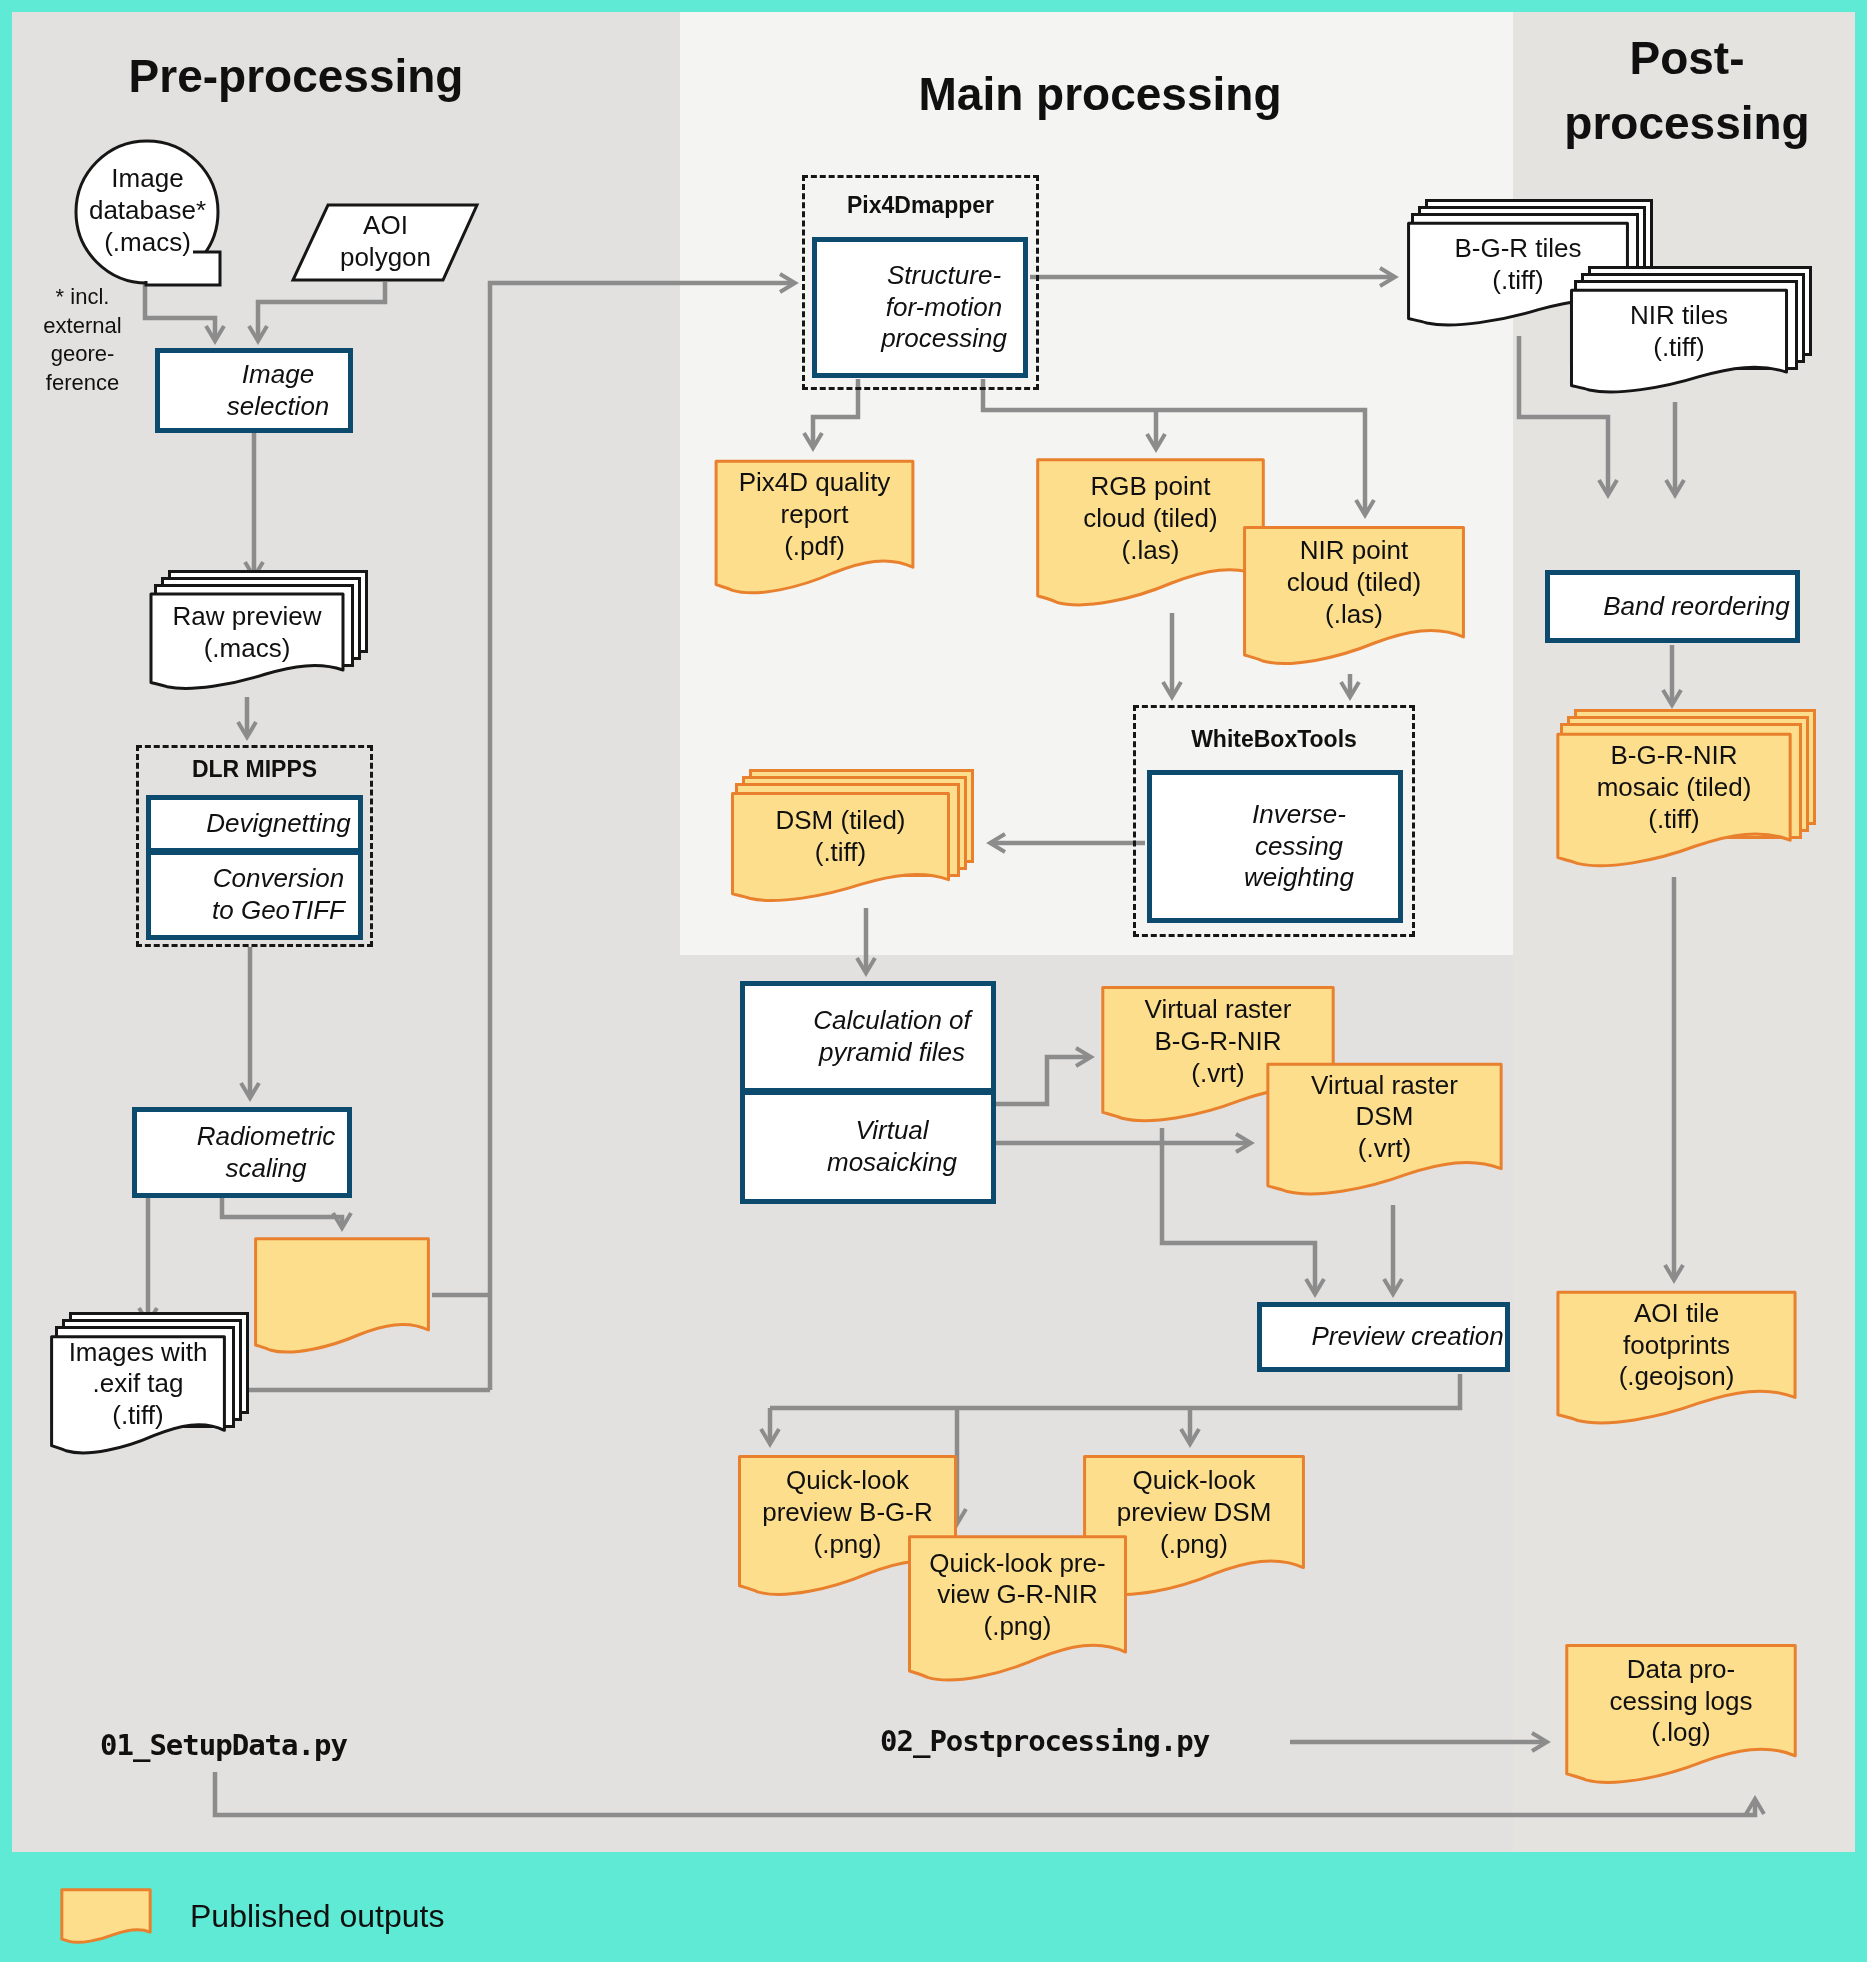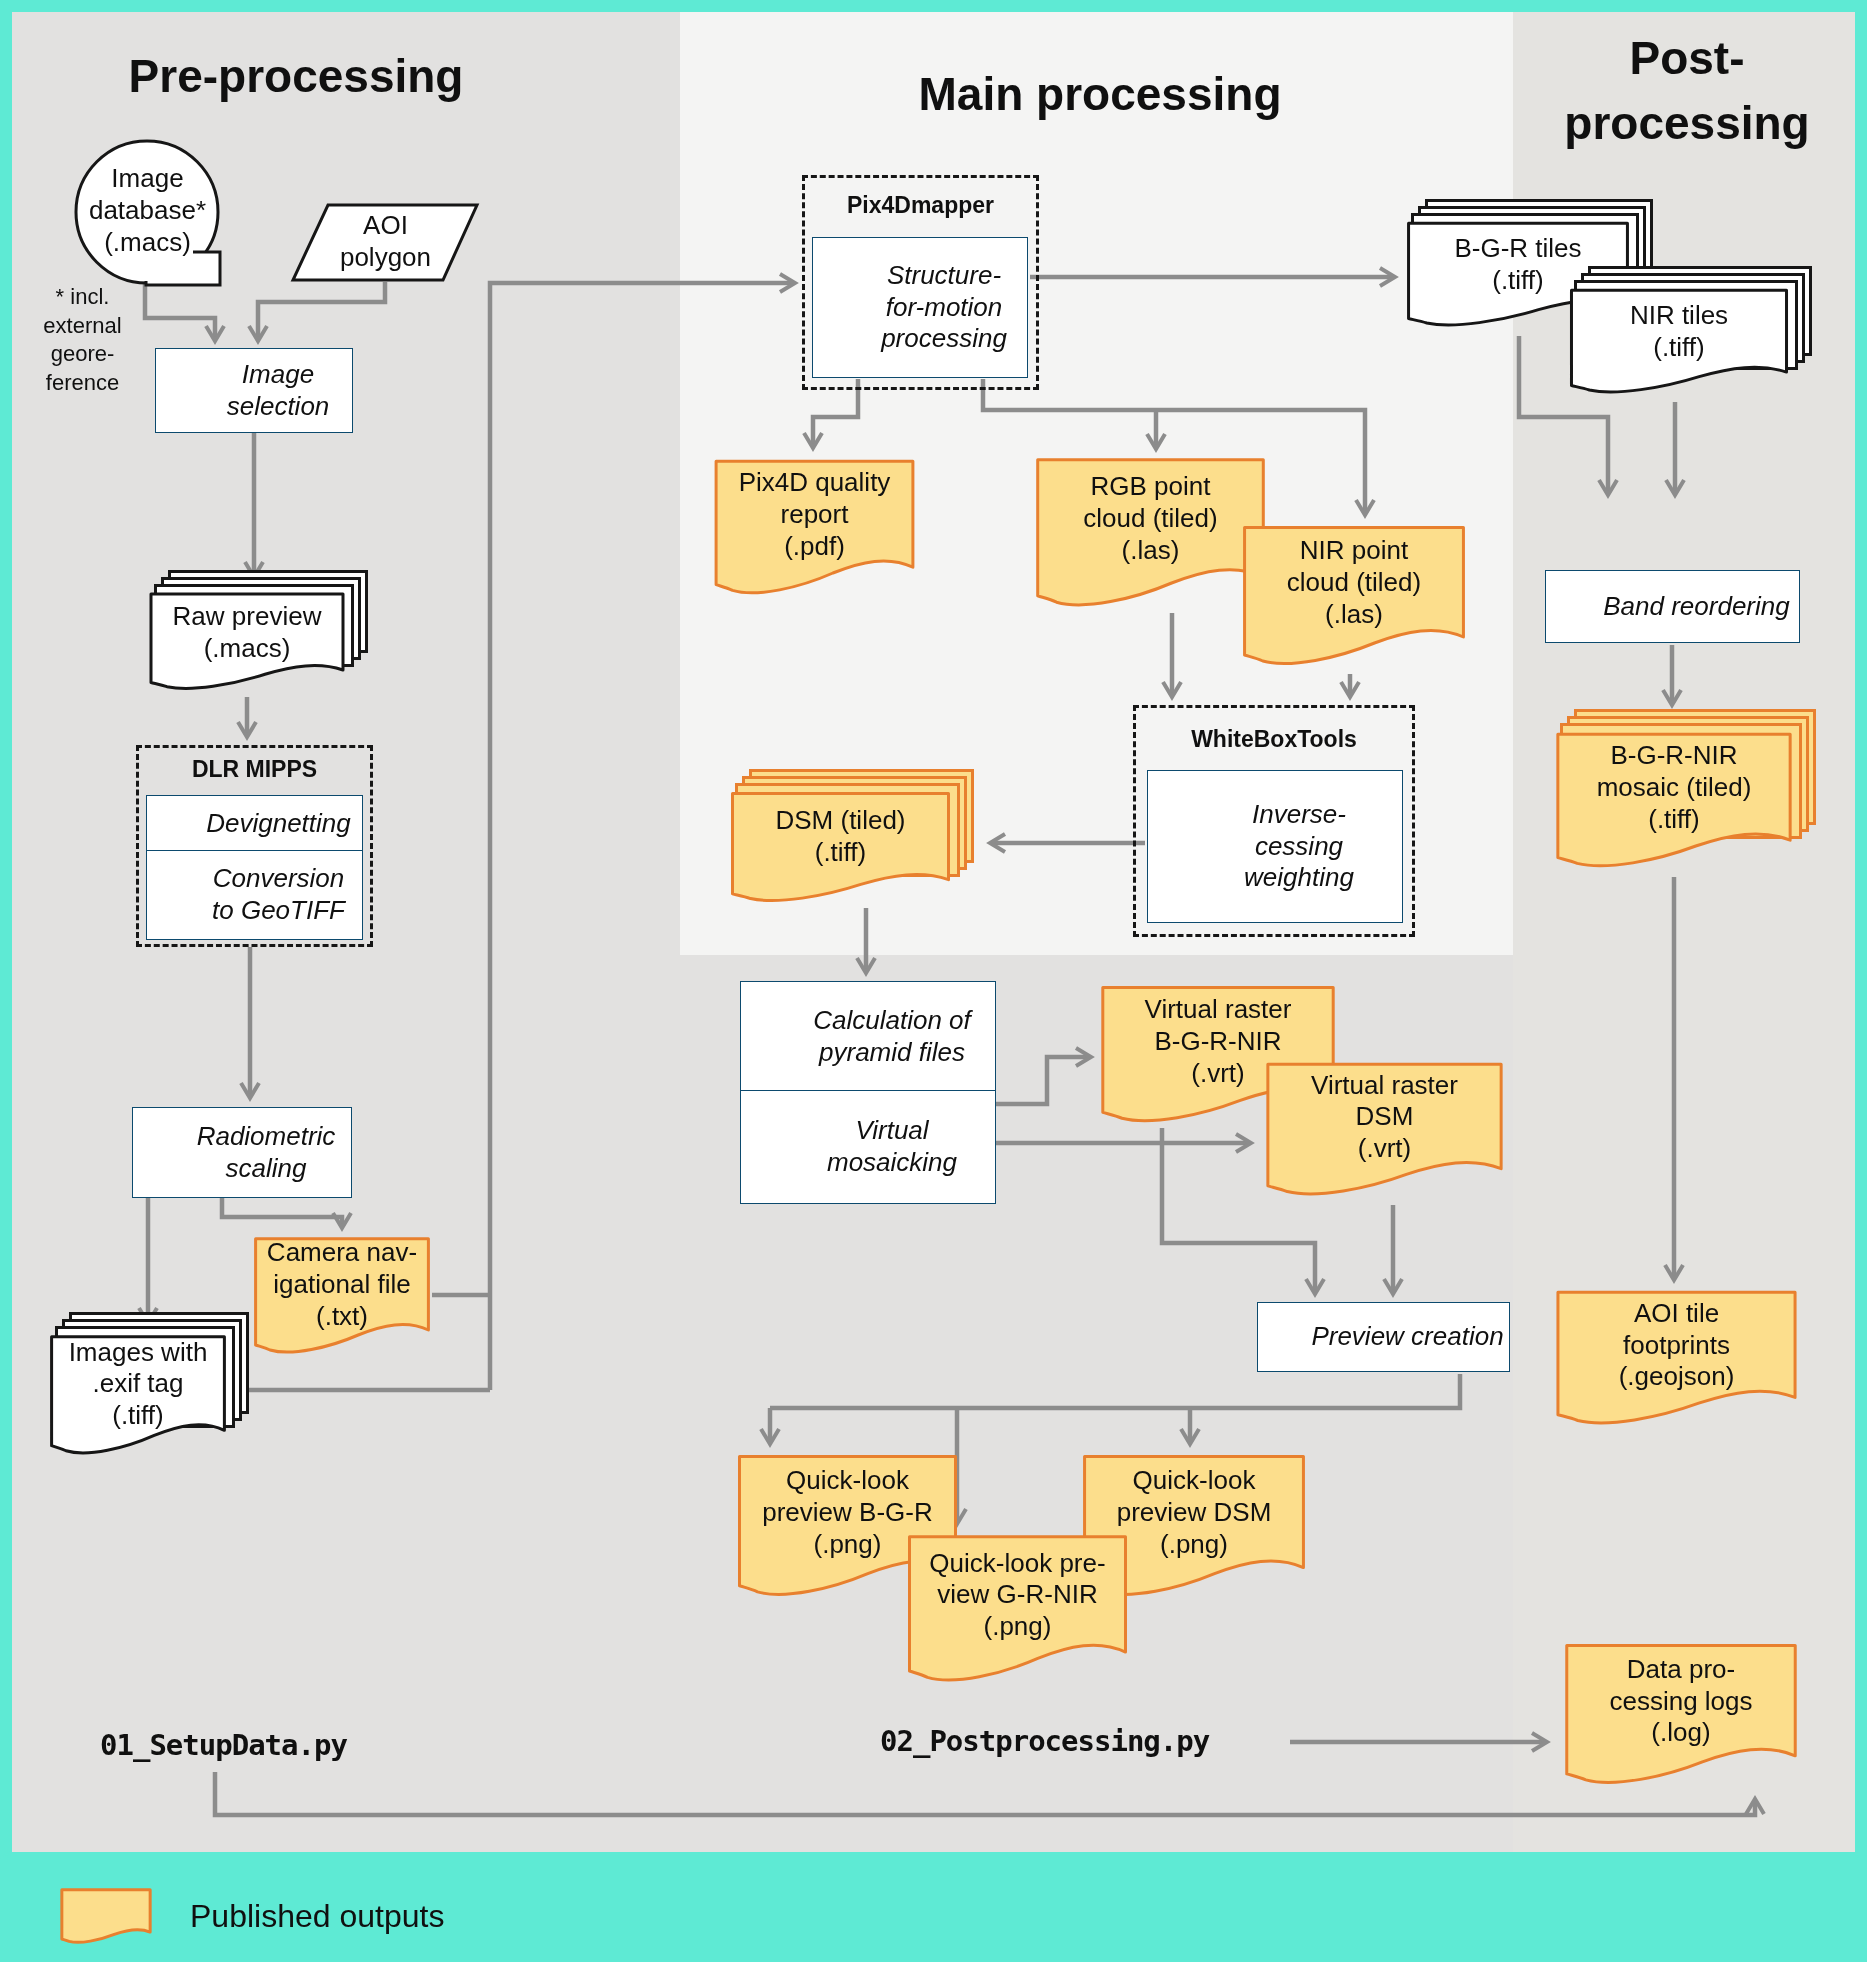--- a/index.html
+++ b/index.html
@@ -1,20 +1,20 @@
 <!DOCTYPE html>
 <html><head>
 <meta charset="utf-8">
 <style>
   html,body{margin:0;padding:0;background:#ffffff;}
   #canvas{position:relative;width:1867px;height:1962px;background:#5eead4;
           font-family:"Liberation Sans", sans-serif;color:#101010;overflow:hidden;}
   .panel{position:absolute;}
   .title{position:absolute;font-weight:bold;font-size:46px;text-align:center;line-height:1.42;white-space:pre-line;}
-  .box{position:absolute;background:#ffffff;border:1px solid #0c4a6e;display:flex;align-items:center;justify-content:center;
+  .box{position:absolute;background:#ffffff;border:5px solid #0c4a6e;display:flex;align-items:center;justify-content:center;
        text-align:center;font-size:26px;line-height:1.22;white-space:pre-line;font-style:italic;box-sizing:border-box;padding-left:48px;}
   .dashed{position:absolute;border:3px dashed #161616;box-sizing:border-box;}
   .dash-label{position:absolute;left:0;right:0;font-weight:bold;font-size:23px;text-align:center;font-style:normal;}
   .doc{position:absolute;}
   .doc svg.shape{position:absolute;left:0;top:0;width:100%;height:100%;overflow:visible;}
   .doc .sheet{position:absolute;width:100%;height:80%;background:#ffffff;border:3px solid #161616;box-sizing:border-box;}
   .doc.orange .sheet{background:#FCDE8C;border-color:#E8802E;}
   .doc .lbl{position:absolute;left:0;right:0;top:0;bottom:20%;display:flex;align-items:center;justify-content:center;
             text-align:center;font-size:26px;line-height:1.22;white-space:pre-line;}
   .shape-lbl{position:absolute;display:flex;align-items:center;justify-content:center;text-align:center;
@@ -120,23 +120,20 @@
   <div class="box" style="left:146px;top:850px;width:217px;height:90px;">Conversion
 to GeoTIFF</div>
 
   <div class="box" style="left:132px;top:1107px;width:220px;height:91px;">Radiometric
 scaling</div>
 
   <div class="doc orange" style="left:252px;top:1235px;width:180px;height:125px;">
     <svg class="shape" viewBox="0 0 100 100" preserveAspectRatio="none">
       <path d="M2,3 H98 V76 C86,68 73,72 59,80 C43,90 22,97 10,92 C7,90 4,89 2,88 Z" fill="#FCDE8C" stroke="#E8802E" stroke-width="3" vector-effect="non-scaling-stroke" stroke-linejoin="round"></path>
     </svg>
-    <div class="lbl">Camera nav-
-igational file
-(.txt)</div>
   </div>
 
   <div class="doc" style="left:48px;top:1333px;width:180px;height:128px;">
     <i class="sheet" style="left:21px;top:-21px;"></i>
     <i class="sheet" style="left:14px;top:-14px;"></i>
     <i class="sheet" style="left:7px;top:-7px;"></i>
     <svg class="shape" viewBox="0 0 100 100" preserveAspectRatio="none">
       <path d="M2,3 H98 V76 C86,68 73,72 59,80 C43,90 22,97 10,92 C7,90 4,89 2,88 Z" fill="#ffffff" stroke="#161616" stroke-width="3" vector-effect="non-scaling-stroke" stroke-linejoin="round"></path>
     </svg>
     <div class="lbl">Images with

